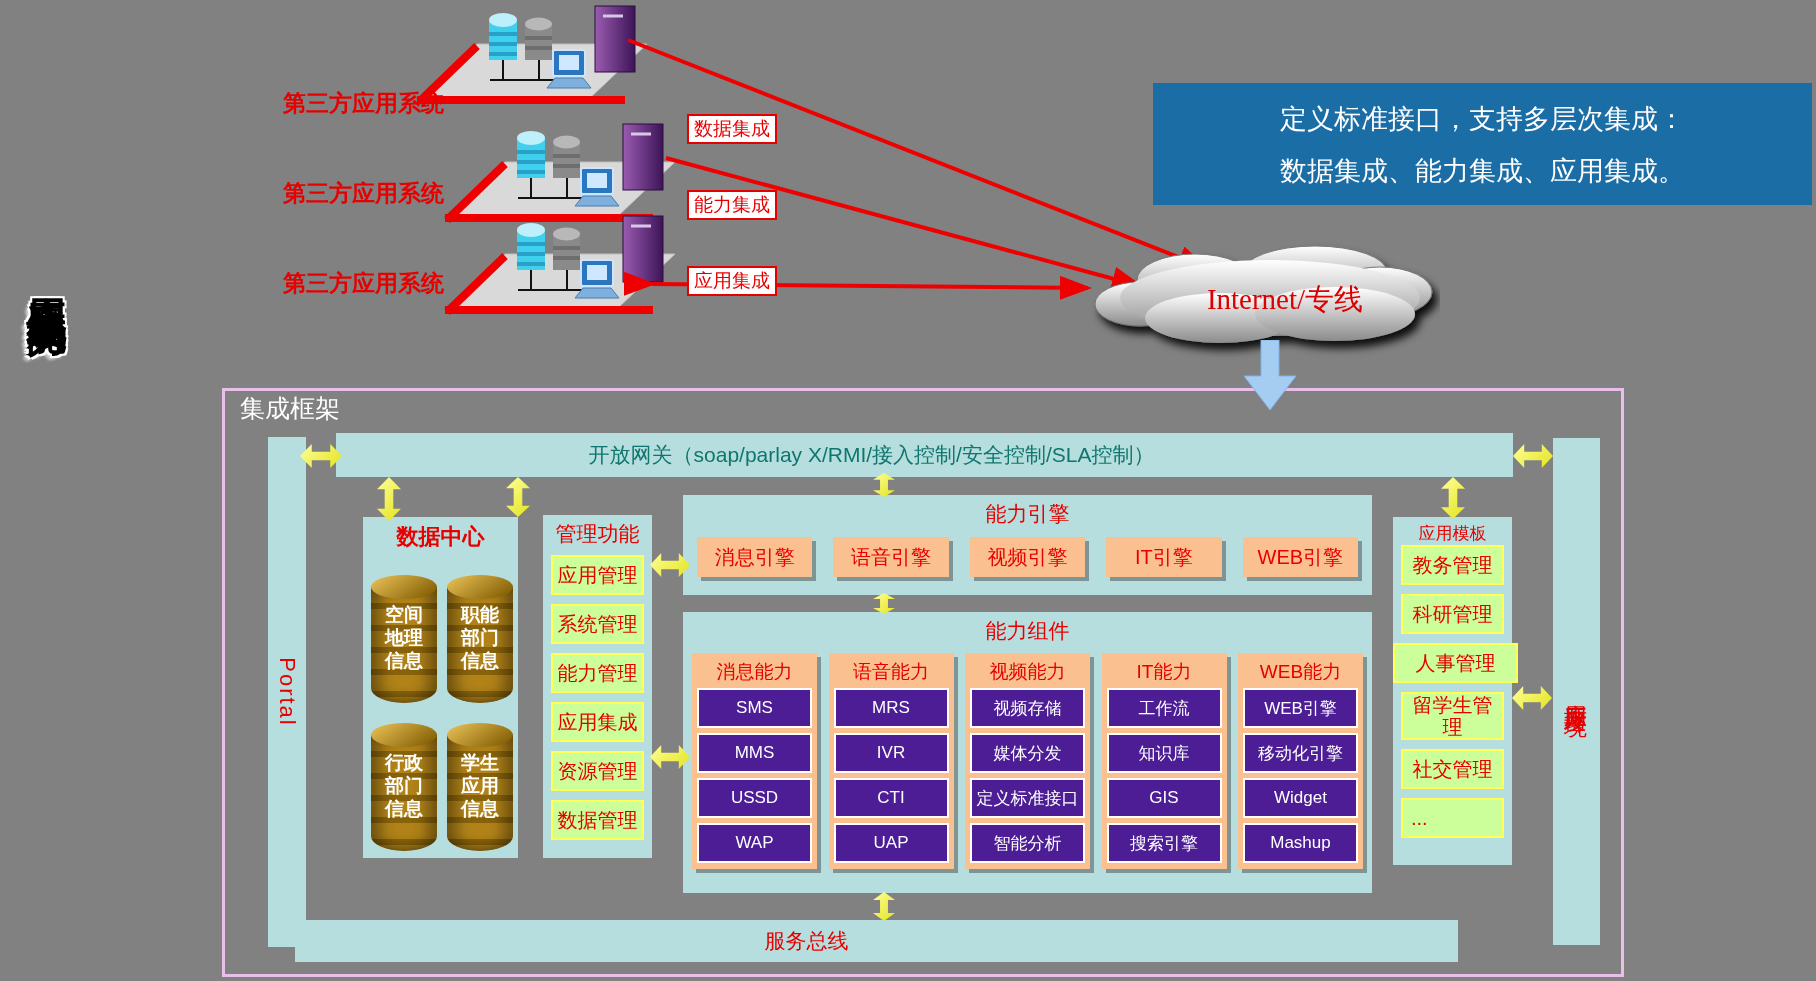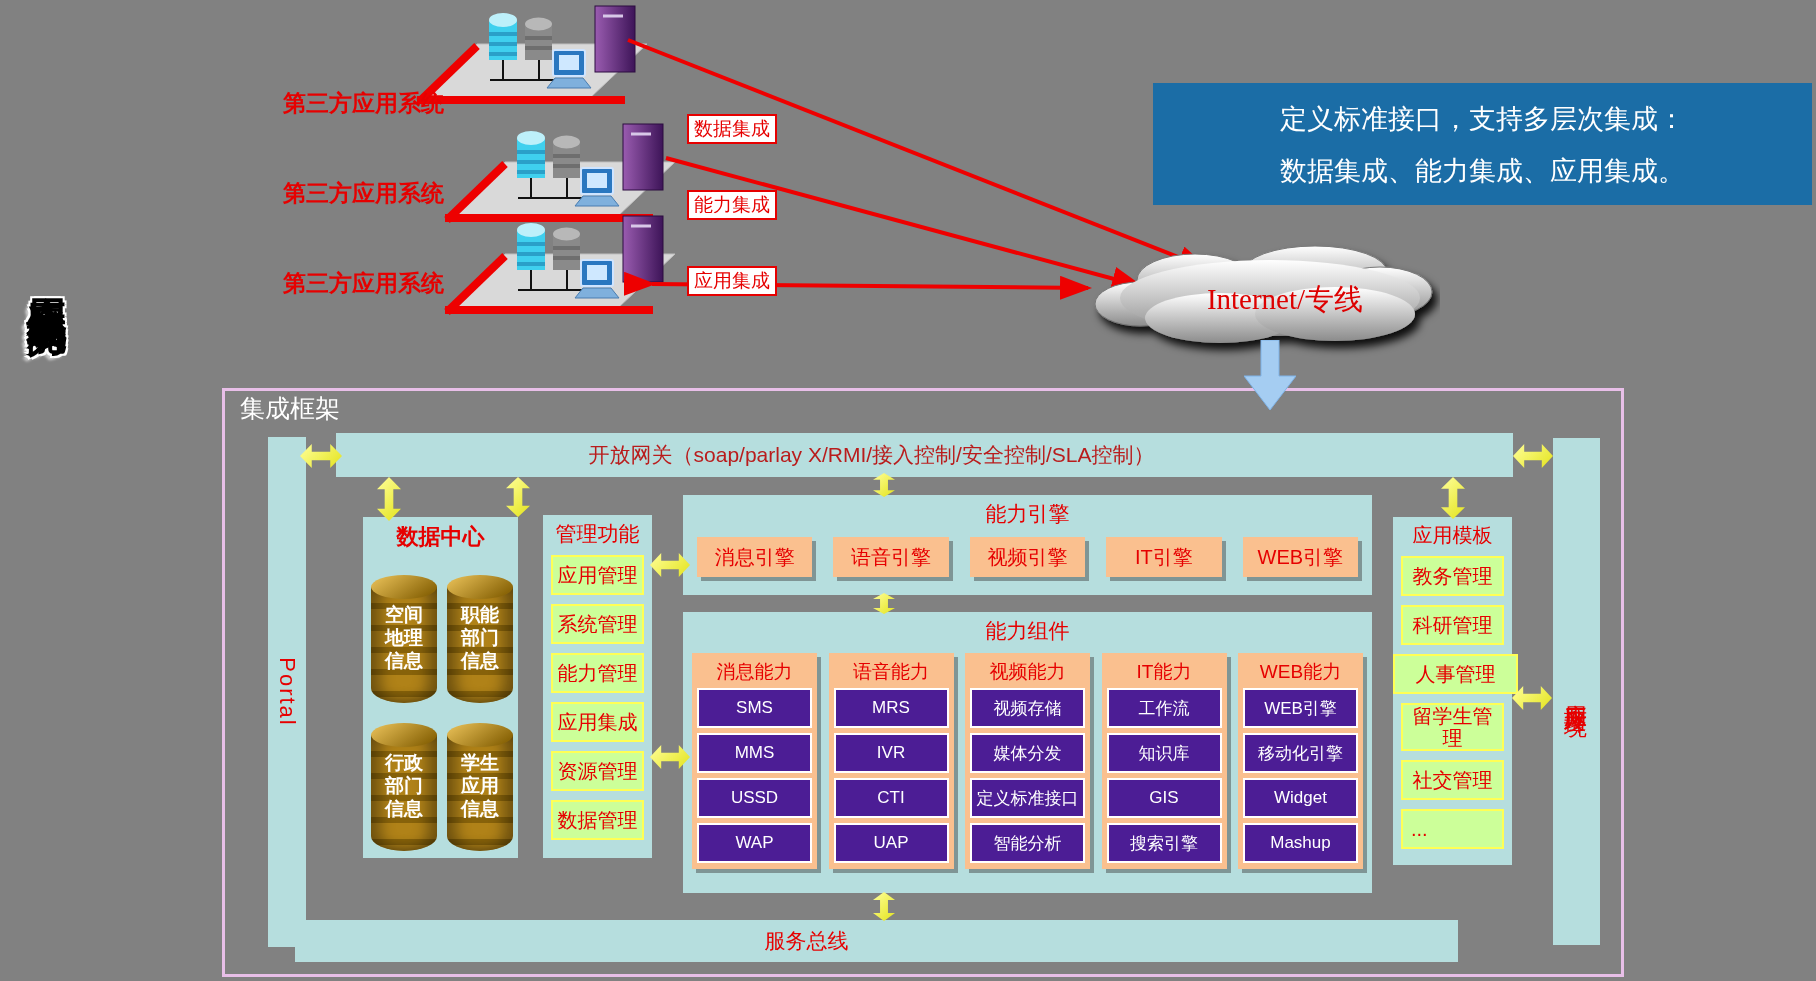--- a/index.html
+++ b/index.html
@@ -168,21 +168,21 @@
     <polygon points="17,0 35,0 35,36 52,36 26,70 0,36 17,36" fill="#a5cdf2" stroke="#7fb3e8"></polygon>
   </svg>
 
   <div class="frame"></div>
   <div class="frametitle">集成框架</div>
 
   <div class="panel" style="left:268px;top:437px;width:38px;height:510px;display:flex;align-items:center;justify-content:center">
     <span style="transform:rotate(90deg);white-space:nowrap;color:#e60000;font-size:22px;letter-spacing:2px">Portal</span>
   </div>
 
-  <div class="panel" style="left:336px;top:433px;width:1177px;height:44px;color:#b91c1c;font-size:21px;line-height:44px;text-align:center;padding-right:106px">开放网关（soap/parlay X/RMI/接入控制/安全控制/SLA控制）</div>
+  <div class="panel" style="left:336px;top:433px;width:1177px;height:44px;color:#0f766e;font-size:21px;line-height:44px;text-align:center;padding-right:106px">开放网关（soap/parlay X/RMI/接入控制/安全控制/SLA控制）</div>
 
   <div class="panel" style="left:363px;top:517px;width:155px;height:341px">
     <div class="ptitle" style="font-weight:bold">数据中心</div>
     <div class="cyl" style="left:8px;top:58px">
       <div class="cyl-body"></div>
       <div class="cyl-label">空间
 地理
 信息</div>
     </div>
     <div class="cyl" style="left:84px;top:58px">
@@ -261,21 +261,21 @@
         <div class="chead">WEB能力</div>
         <div class="citem">WEB引擎</div>
         <div class="citem">移动化引擎</div>
         <div class="citem">Widget</div>
         <div class="citem">Mashup</div>
       </div>
     </div>
   </div>
 
   <div class="panel" style="left:1393px;top:517px;width:119px;height:348px">
-    <div class="ptitle" style="font-size:20px;padding-bottom:7px">应用模板</div>
+    <div class="ptitle" style="font-size:17px;padding-bottom:0">应用模板</div>
     <div class="gitem" style="width:103px">教务管理</div>
     <div class="gitem" style="width:103px">科研管理</div>
     <div class="gitem" style="width:125px">人事管理</div>
     <div class="gitem" style="width:103px">留学生管理</div>
     <div class="gitem" style="width:103px">社交管理</div>
     <div class="gitem dots" style="width:103px">...</div>
   </div>
 
   <div class="panel" style="left:1553px;top:438px;width:47px;height:507px;display:flex;align-items:center;justify-content:center">
     <span class="vtext" style="font-size:23px">应用开发环境</span>

